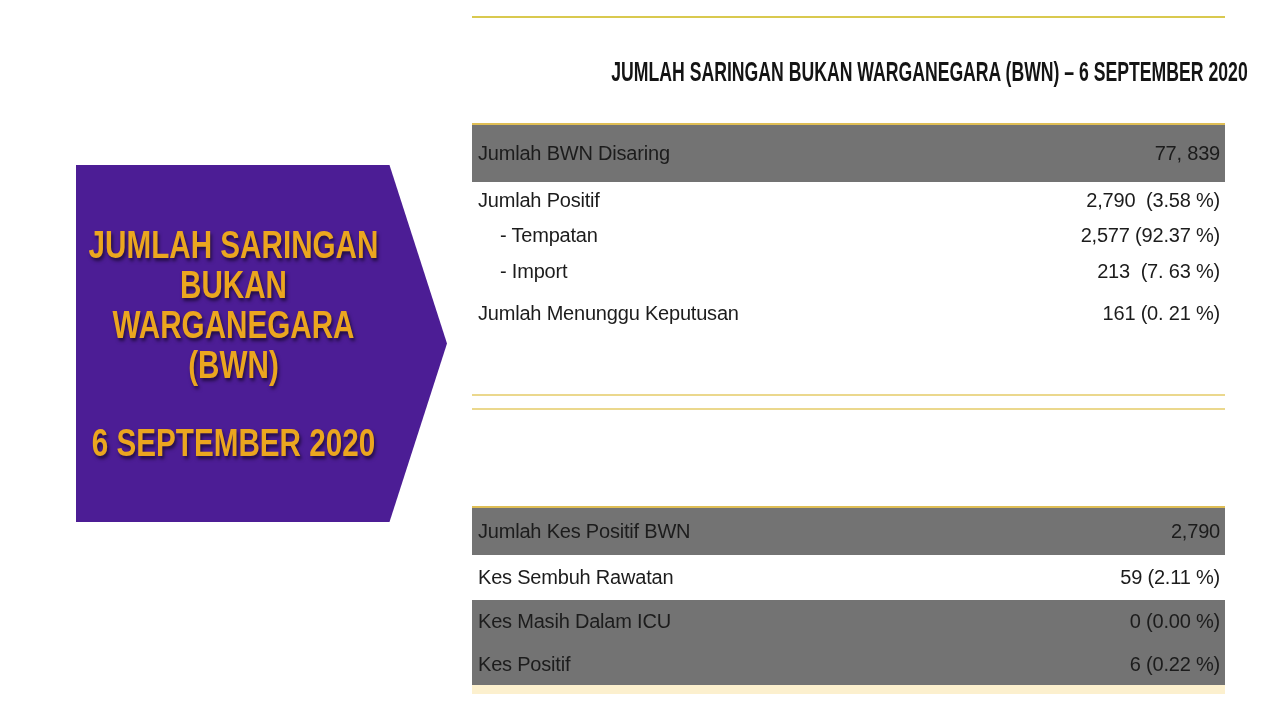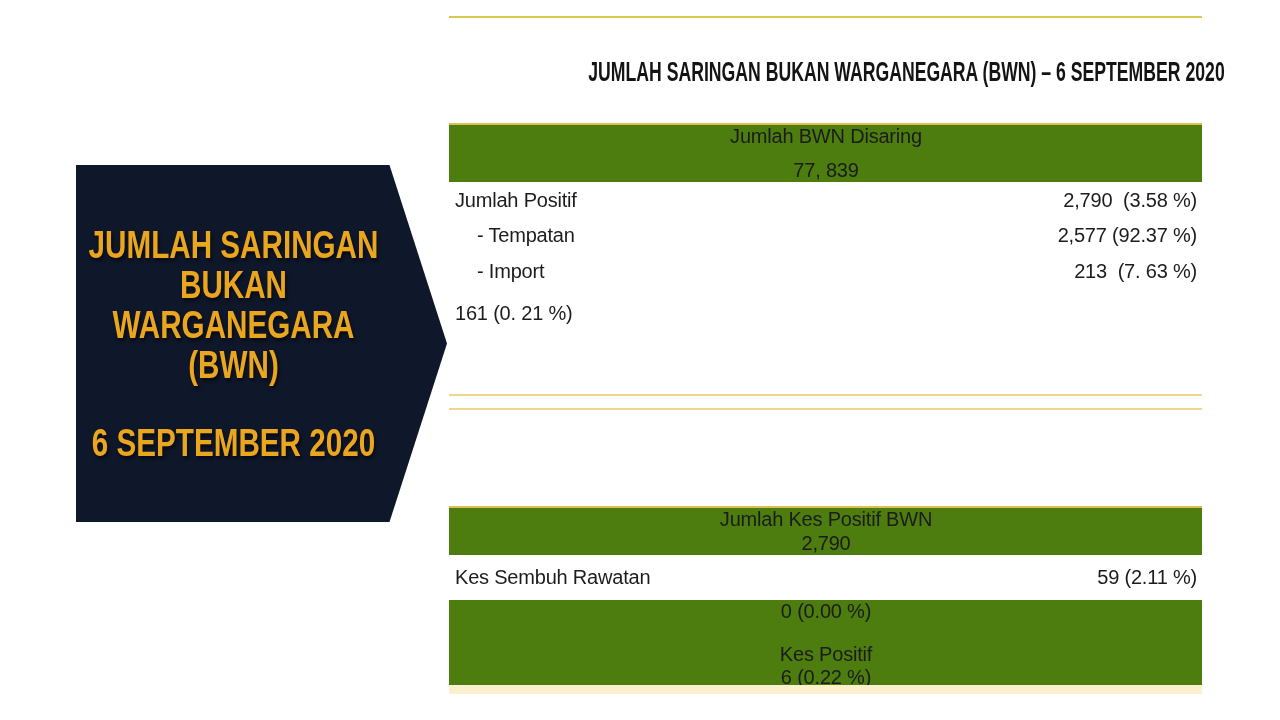--- a/index.html
+++ b/index.html
@@ -5,53 +5,53 @@
   html,body{margin:0;padding:0;background:#888;}
   .slide{
     position:relative;width:1280px;height:720px;background:#ffffff;
     overflow:hidden;margin:0 auto;
     font-family:"Liberation Sans",sans-serif;color:#1c1c1c;
   }
 
   
   .banner{
     position:absolute;left:76px;top:165px;width:371px;height:357px;
-    background:#0f172a;
+    background:#4c1d95;
     clip-path:polygon(0 0,84.5% 0,100% 50%,84.5% 100%,0 100%);
   }
   .banner-inner{
     position:absolute;top:0;bottom:0;left:0;right:56px;
     display:flex;flex-direction:column;justify-content:center;align-items:center;
     text-align:center;color:#EBA61F;font-weight:bold;
     font-size:38px;line-height:40px;letter-spacing:0px;
     transform:scaleX(0.78);transform-origin:50% 50%;
     text-shadow:2px 3px 4px rgba(0,0,0,0.55);
     white-space:nowrap;
   }
   .banner-date{margin-top:38px;}
 
   
-  .pane{position:absolute;left:449px;top:0;width:753px;height:720px;}
+  .pane{position:absolute;left:472px;top:0;width:753px;height:720px;}
   .rule-top{position:absolute;top:16px;left:0;width:100%;height:0;border-top:2px solid #D9C94F;}
   .report-title{
     position:absolute;top:52px;left:0;width:100%;height:40px;line-height:40px;
     text-align:center;font-weight:bold;font-size:28px;white-space:nowrap;
     transform:scaleX(0.63);transform-origin:50% 50%;color:#141414;
   }
 
   .tbl{position:absolute;left:0;width:100%;border-top:2px solid #DFBE55;}
   .tbl1{top:123px;}
   .tbl2{top:458px;border-bottom:2px solid #b91c1c;margin-top:48px;}
   .cream-tail{position:absolute;left:0;top:100%;width:100%;height:9px;background:#FCF0CE;}
 
   .row{
     display:flex;justify-content:space-between;align-items:center;
     padding:0 5px 0 6px;font-size:20px;letter-spacing:-0.2px;box-sizing:border-box;
   }
-  .hl{background:#4d7c0f;flex-direction:column;}
+  .hl{background:#737373;}
   .row .lbl{white-space:nowrap;}
   .row .val{white-space:nowrap;text-align:center;}
   .indent .lbl{padding-left:22px;}
 
   .h57{height:57px}.h48{height:48px}.h47{height:47px}.h46{height:46px}
   .h45{height:45px}.h43{height:43px}.h42{height:42px}
   .h36{height:36px}.h35{height:35px}
 
   .double-rule{
     position:absolute;top:394px;left:0;width:100%;height:12px;
@@ -90,36 +90,38 @@
       </div>
       <div class="row h35 indent">
         <span class="lbl">- Tempatan</span>
         <span class="val">2,577 (92.37 %)</span>
       </div>
       <div class="row h36 indent">
         <span class="lbl">- Import</span>
         <span class="val">213&nbsp;&nbsp;(7. 63 %)</span>
       </div>
       <div class="row h48">
+        <span class="lbl">Jumlah Menunggu Keputusan</span>
         <span class="val">161 (0. 21 %)</span>
       </div>
     </div>
 
     <div class="double-rule"></div>
 
     <div class="tbl tbl2">
       <div class="row hl h47">
         <span class="lbl">Jumlah Kes Positif BWN</span>
         <span class="val">2,790</span>
       </div>
       <div class="row h45">
         <span class="lbl">Kes Sembuh Rawatan</span>
         <span class="val">59 (2.11 %)</span>
       </div>
       <div class="row hl h43">
+        <span class="lbl">Kes Masih Dalam ICU</span>
         <span class="val">0 (0.00 %)</span>
       </div>
       <div class="row hl h42">
         <span class="lbl">Kes Positif</span>
         <span class="val">6 (0.22 %)</span>
       </div>
       <div class="cream-tail"></div>
     </div>
 
   </div>

